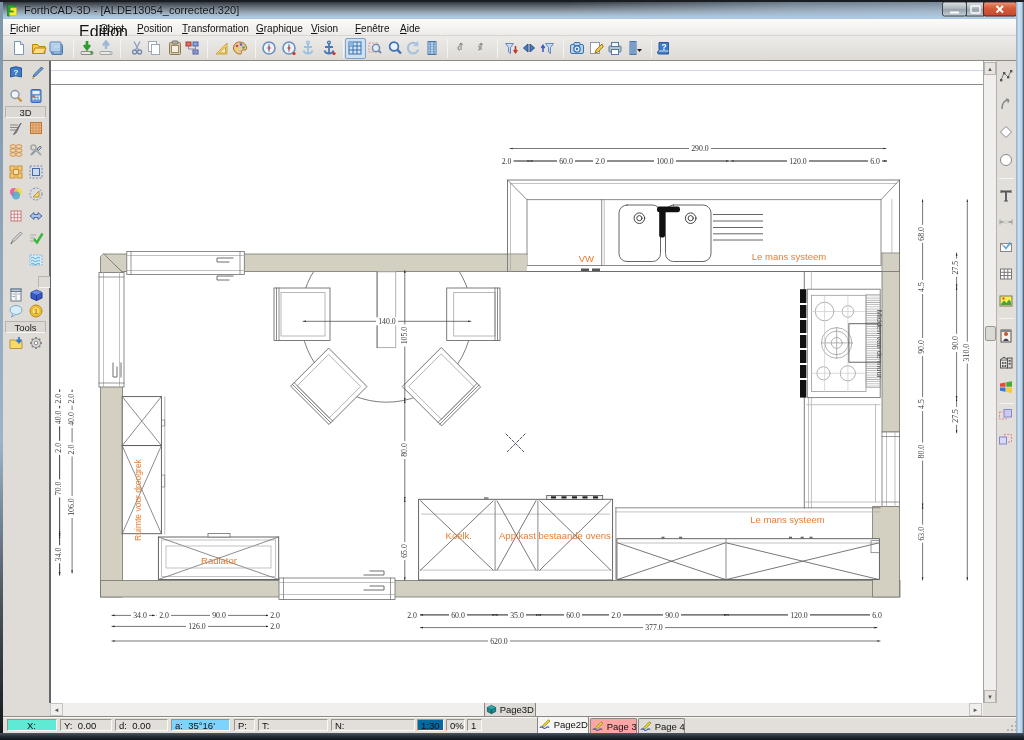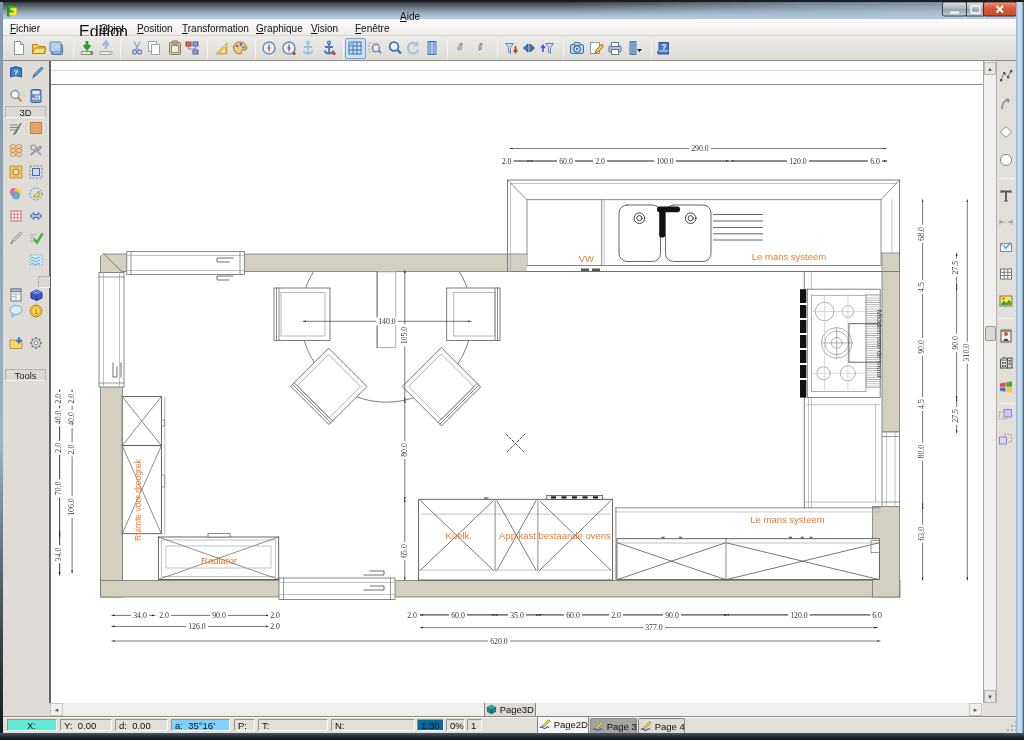--- a/index.html
+++ b/index.html
@@ -7,20 +7,21 @@
 <body>
 <div style="position:relative;width:1024px;height:740px;background:#dfdcd8;">
 <div style="position:absolute;left:0px;top:0px;width:1024px;height:2px;background:#191d21;"></div>
     <div style="position:absolute;left:0px;top:2px;width:1024px;height:17px;background:linear-gradient(180deg,#34393f 0%,#5a646e 22%,#848f9a 48%,#a2b4c2 72%,#b7d1e8 92%,#a5c3de 100%);"></div>
     <div style="position:absolute;left:0px;top:2px;width:1024px;height:17px;background:linear-gradient(90deg,rgba(255,255,255,0) 55%,rgba(180,205,228,0.45) 78%,rgba(190,215,240,0.55) 100%);"></div>
     <div style="position:absolute;left:0px;top:2px;width:1024px;height:17px;background:linear-gradient(180deg,rgba(255,255,255,0) 50%,rgba(150,180,210,0.25) 70%,rgba(165,195,225,0.5) 100%);"></div>
     <svg style="position:absolute;left:5px;top:3px;width:14px;height:14px;" viewBox="0 0 14 14">
       <path d="M2.5 13 V2 H10 V4.5 H5 V6.5 H9 V9 H5 V13 Z" fill="#1da534" stroke="#0d7020" stroke-width="0.6"></path>
       <path d="M5.5 4.8 H11.5 V12.5 H4.5 V9.5 H8.5 V7.5 H5.5 Z" fill="#f5ef2e" stroke="#c8b820" stroke-width="0.6"></path>
     </svg>
+    <div style="position:absolute;left:24px;top:4px;width:500px;height:13px;font-size:11px;color:#111418;text-shadow:0 0 2px rgba(220,230,240,0.5);">ForthCAD-3D - [ALDE13054_corrected.320]</div>
     <svg style="position:absolute;left:942px;top:2px;width:76px;height:15px;" viewBox="0 0 76 15">
       <rect x="0.5" y="0" width="24" height="14" rx="2" fill="url(#gb)" stroke="#3c444c"></rect>
       <rect x="24.5" y="0" width="17" height="14" fill="url(#gb)" stroke="#3c444c"></rect>
       <rect x="41.5" y="0" width="33" height="14" rx="2" fill="url(#rb)" stroke="#5b1f17"></rect>
       <defs>
         <linearGradient id="gb" x1="0" y1="0" x2="0" y2="1">
           <stop offset="0" stop-color="#dde2e6"></stop>
           <stop offset="0.45" stop-color="#aeb7be"></stop>
           <stop offset="0.55" stop-color="#98a2aa"></stop>
           <stop offset="1" stop-color="#c6d0d8"></stop>
@@ -38,21 +39,21 @@
     </svg>
     <div style="position:absolute;left:3px;top:19px;width:1013px;height:17px;background:linear-gradient(180deg,#fbfbfa,#eeecea);border-bottom:1px solid #d8d5d1;"></div>
     <div style="position:absolute;left:10px;top:23px;font-size:10px;color:#111;white-space:nowrap;"><u>F</u>ichier</div>
     <div style="position:absolute;left:55px;top:23px;font-size:16px;color:#111;white-space:nowrap;margin-left:24px;"><u>E</u>dition</div>
     <div style="position:absolute;left:100px;top:23px;font-size:10px;color:#111;white-space:nowrap;"><u>O</u>bjet</div>
     <div style="position:absolute;left:137px;top:23px;font-size:10px;color:#111;white-space:nowrap;"><u>P</u>osition</div>
     <div style="position:absolute;left:182px;top:23px;font-size:10px;color:#111;white-space:nowrap;"><u>T</u>ransformation</div>
     <div style="position:absolute;left:256px;top:23px;font-size:10px;color:#111;white-space:nowrap;"><u>G</u>raphique</div>
     <div style="position:absolute;left:311px;top:23px;font-size:10px;color:#111;white-space:nowrap;"><u>V</u>ision</div>
     <div style="position:absolute;left:355px;top:23px;font-size:10px;color:#111;white-space:nowrap;"><u>F</u>enêtre</div>
-    <div style="position:absolute;left:400px;top:11px;font-size:10px;color:#111;white-space:nowrap;"><u>A</u>ide</div>
+    <div style="position:absolute;left:400px;top:23px;font-size:10px;color:#111;white-space:nowrap;"><u>A</u>ide</div>
     <div style="position:absolute;left:3px;top:36px;width:1013px;height:25px;background:linear-gradient(180deg,#ecebe8,#dedbd6);border-bottom:1px solid #8f8c87;"></div>
     <div style="position:absolute;left:73px;top:39px;width:1px;height:19px;background:#b5b2ac;border-right:1px solid #f4f3f1;"></div>
     <div style="position:absolute;left:120px;top:39px;width:1px;height:19px;background:#b5b2ac;border-right:1px solid #f4f3f1;"></div>
     <div style="position:absolute;left:207px;top:39px;width:1px;height:19px;background:#b5b2ac;border-right:1px solid #f4f3f1;"></div>
     <div style="position:absolute;left:255px;top:39px;width:1px;height:19px;background:#b5b2ac;border-right:1px solid #f4f3f1;"></div>
     <div style="position:absolute;left:343px;top:39px;width:1px;height:19px;background:#b5b2ac;border-right:1px solid #f4f3f1;"></div>
     <div style="position:absolute;left:447px;top:39px;width:1px;height:19px;background:#b5b2ac;border-right:1px solid #f4f3f1;"></div>
     <div style="position:absolute;left:497px;top:39px;width:1px;height:19px;background:#b5b2ac;border-right:1px solid #f4f3f1;"></div>
     <div style="position:absolute;left:563px;top:39px;width:1px;height:19px;background:#b5b2ac;border-right:1px solid #f4f3f1;"></div>
     <div style="position:absolute;left:651px;top:39px;width:1px;height:19px;background:#b5b2ac;border-right:1px solid #f4f3f1;"></div>
@@ -302,21 +303,21 @@
     </svg>
     <svg style="position:absolute;left:7.5px;top:303.0px;width:16px;height:16px;" viewBox="0 0 16 16">
       <ellipse cx="8" cy="7" rx="6" ry="4.5" fill="#d8ecf8" stroke="#78a8cc"></ellipse>
       <path d="M5 10.5 L3.5 14 L8 11.3" fill="#d8ecf8" stroke="#78a8cc"></path>
     </svg>
     <svg style="position:absolute;left:27.5px;top:303.0px;width:16px;height:16px;" viewBox="0 0 16 16">
       <circle cx="8" cy="8" r="6" fill="#f8c838" stroke="#b88818"></circle>
       <circle cx="8" cy="8" r="4.2" fill="#fce068" stroke="#d8a828"></circle>
       <text x="8" y="11" font-size="8" font-weight="bold" fill="#b88818" text-anchor="middle" font-family="Liberation Sans">1</text>
     </svg>
-    <div style="position:absolute;left:5px;top:321px;width:41px;height:12px;background:#dcd9d5;border:1px solid #b8b5b0;border-bottom-color:#f6f5f3;font-size:9.5px;color:#222;text-align:center;line-height:11px;margin-top:48px;">Tools</div>
+    <div style="position:absolute;left:5px;top:321px;width:41px;height:12px;background:#dcd9d5;border:1px solid #b8b5b0;border-bottom-color:#f6f5f3;font-size:9.5px;color:#222;text-align:center;line-height:11px;">Tools</div>
     <svg style="position:absolute;left:7.5px;top:335.0px;width:16px;height:16px;" viewBox="0 0 16 16">
       <path d="M2 5 h5 l1.5 1.5 h5.5 v7 h-12 z" fill="#f8d868" stroke="#b89838"></path>
       <path d="M11 2 L11 7 M8.5 4.5 L11 7.5 L13.5 4.5" fill="none" stroke="#3878c8" stroke-width="1.8"></path>
     </svg>
     <svg style="position:absolute;left:27.5px;top:335.0px;width:16px;height:16px;" viewBox="0 0 16 16">
       <circle cx="8" cy="8" r="4.5" fill="#d8d8d8" stroke="#888"></circle>
       <circle cx="8" cy="8" r="1.8" fill="#fff" stroke="#888"></circle>
       <g stroke="#888" stroke-width="1.8">
         <path d="M8 2 V4 M8 12 V14 M2 8 H4 M12 8 H14 M3.8 3.8 L5.2 5.2 M10.8 10.8 L12.2 12.2 M3.8 12.2 L5.2 10.8 M10.8 5.2 L12.2 3.8"></path>
       </g>
@@ -422,21 +423,21 @@
     <div style="position:absolute;left:467px;top:719px;width:15px;height:12px;background:#e2dfdb;border:1px solid;border-color:#979489 #fbfaf9 #fbfaf9 #979489;font-size:9.5px;color:#111;padding-left:3px;line-height:11px;">1</div>
     <div style="position:absolute;left:484px;top:701px;width:52px;height:15px;background:#dedbd7;border:1px solid #8a8783;border-bottom:none;border-radius:2px 2px 0 0;font-size:9.5px;color:#111;text-align:center;line-height:15px;white-space:nowrap;"><svg width="11" height="11" viewBox="0 0 16 16" style="vertical-align:-2px">
         <path d="M2 5 L8 2 L14 5 L14 11 L8 14 L2 11 Z" fill="#18888a" stroke="#0a4a4c"></path>
         <path d="M2 5 L8 8 L14 5 M8 8 V14" fill="none" stroke="#0a4a4c"></path>
         <path d="M2 5 L8 2 L14 5 L8 8 Z" fill="#28a8aa"></path>
       </svg> Page3D</div>
     <div style="position:absolute;left:537px;top:716px;width:52px;height:25px;background:#f6f5f3;border:1px solid #8a8783;border-bottom:none;border-radius:2px 2px 0 0;font-size:9.5px;color:#111;text-align:center;line-height:15px;white-space:nowrap;"><svg width="13" height="11" viewBox="0 0 16 14" style="vertical-align:-2px">
         <path d="M13 1 L6 8 L5.2 10.5 L7.8 9.7 L15 2.6 Z" fill="#e8d838" stroke="#988818"></path>
         <path d="M2 11 q2-2 4 0 t4 0 t4 0" fill="none" stroke="#3858c8" stroke-width="1.3"></path>
       </svg> Page2D</div>
-    <div style="position:absolute;left:590px;top:718px;width:47px;height:15px;background:#a3a3a3;border:1px solid #8a8783;border-bottom:none;border-radius:2px 2px 0 0;font-size:9.5px;color:#111;text-align:center;line-height:15px;white-space:nowrap;"><svg width="13" height="11" viewBox="0 0 16 14" style="vertical-align:-2px">
+    <div style="position:absolute;left:590px;top:718px;width:47px;height:15px;background:#fca5a5;border:1px solid #8a8783;border-bottom:none;border-radius:2px 2px 0 0;font-size:9.5px;color:#111;text-align:center;line-height:15px;white-space:nowrap;"><svg width="13" height="11" viewBox="0 0 16 14" style="vertical-align:-2px">
         <path d="M13 1 L6 8 L5.2 10.5 L7.8 9.7 L15 2.6 Z" fill="#e8d838" stroke="#988818"></path>
         <path d="M2 11 q2-2 4 0 t4 0 t4 0" fill="none" stroke="#3858c8" stroke-width="1.3"></path>
       </svg> Page 3</div>
     <div style="position:absolute;left:638px;top:718px;width:47px;height:15px;background:#dedbd7;border:1px solid #8a8783;border-bottom:none;border-radius:2px 2px 0 0;font-size:9.5px;color:#111;text-align:left;line-height:15px;white-space:nowrap;"><svg width="13" height="11" viewBox="0 0 16 14" style="vertical-align:-2px">
         <path d="M13 1 L6 8 L5.2 10.5 L7.8 9.7 L15 2.6 Z" fill="#e8d838" stroke="#988818"></path>
         <path d="M2 11 q2-2 4 0 t4 0 t4 0" fill="none" stroke="#3858c8" stroke-width="1.3"></path>
       </svg> Page 4</div>
     <svg style="position:absolute;left:1006px;top:720px;width:12px;height:12px;" viewBox="0 0 12 12">
       <g fill="#b5b2ad">
         <rect x="9" y="9" width="2" height="2"></rect>

